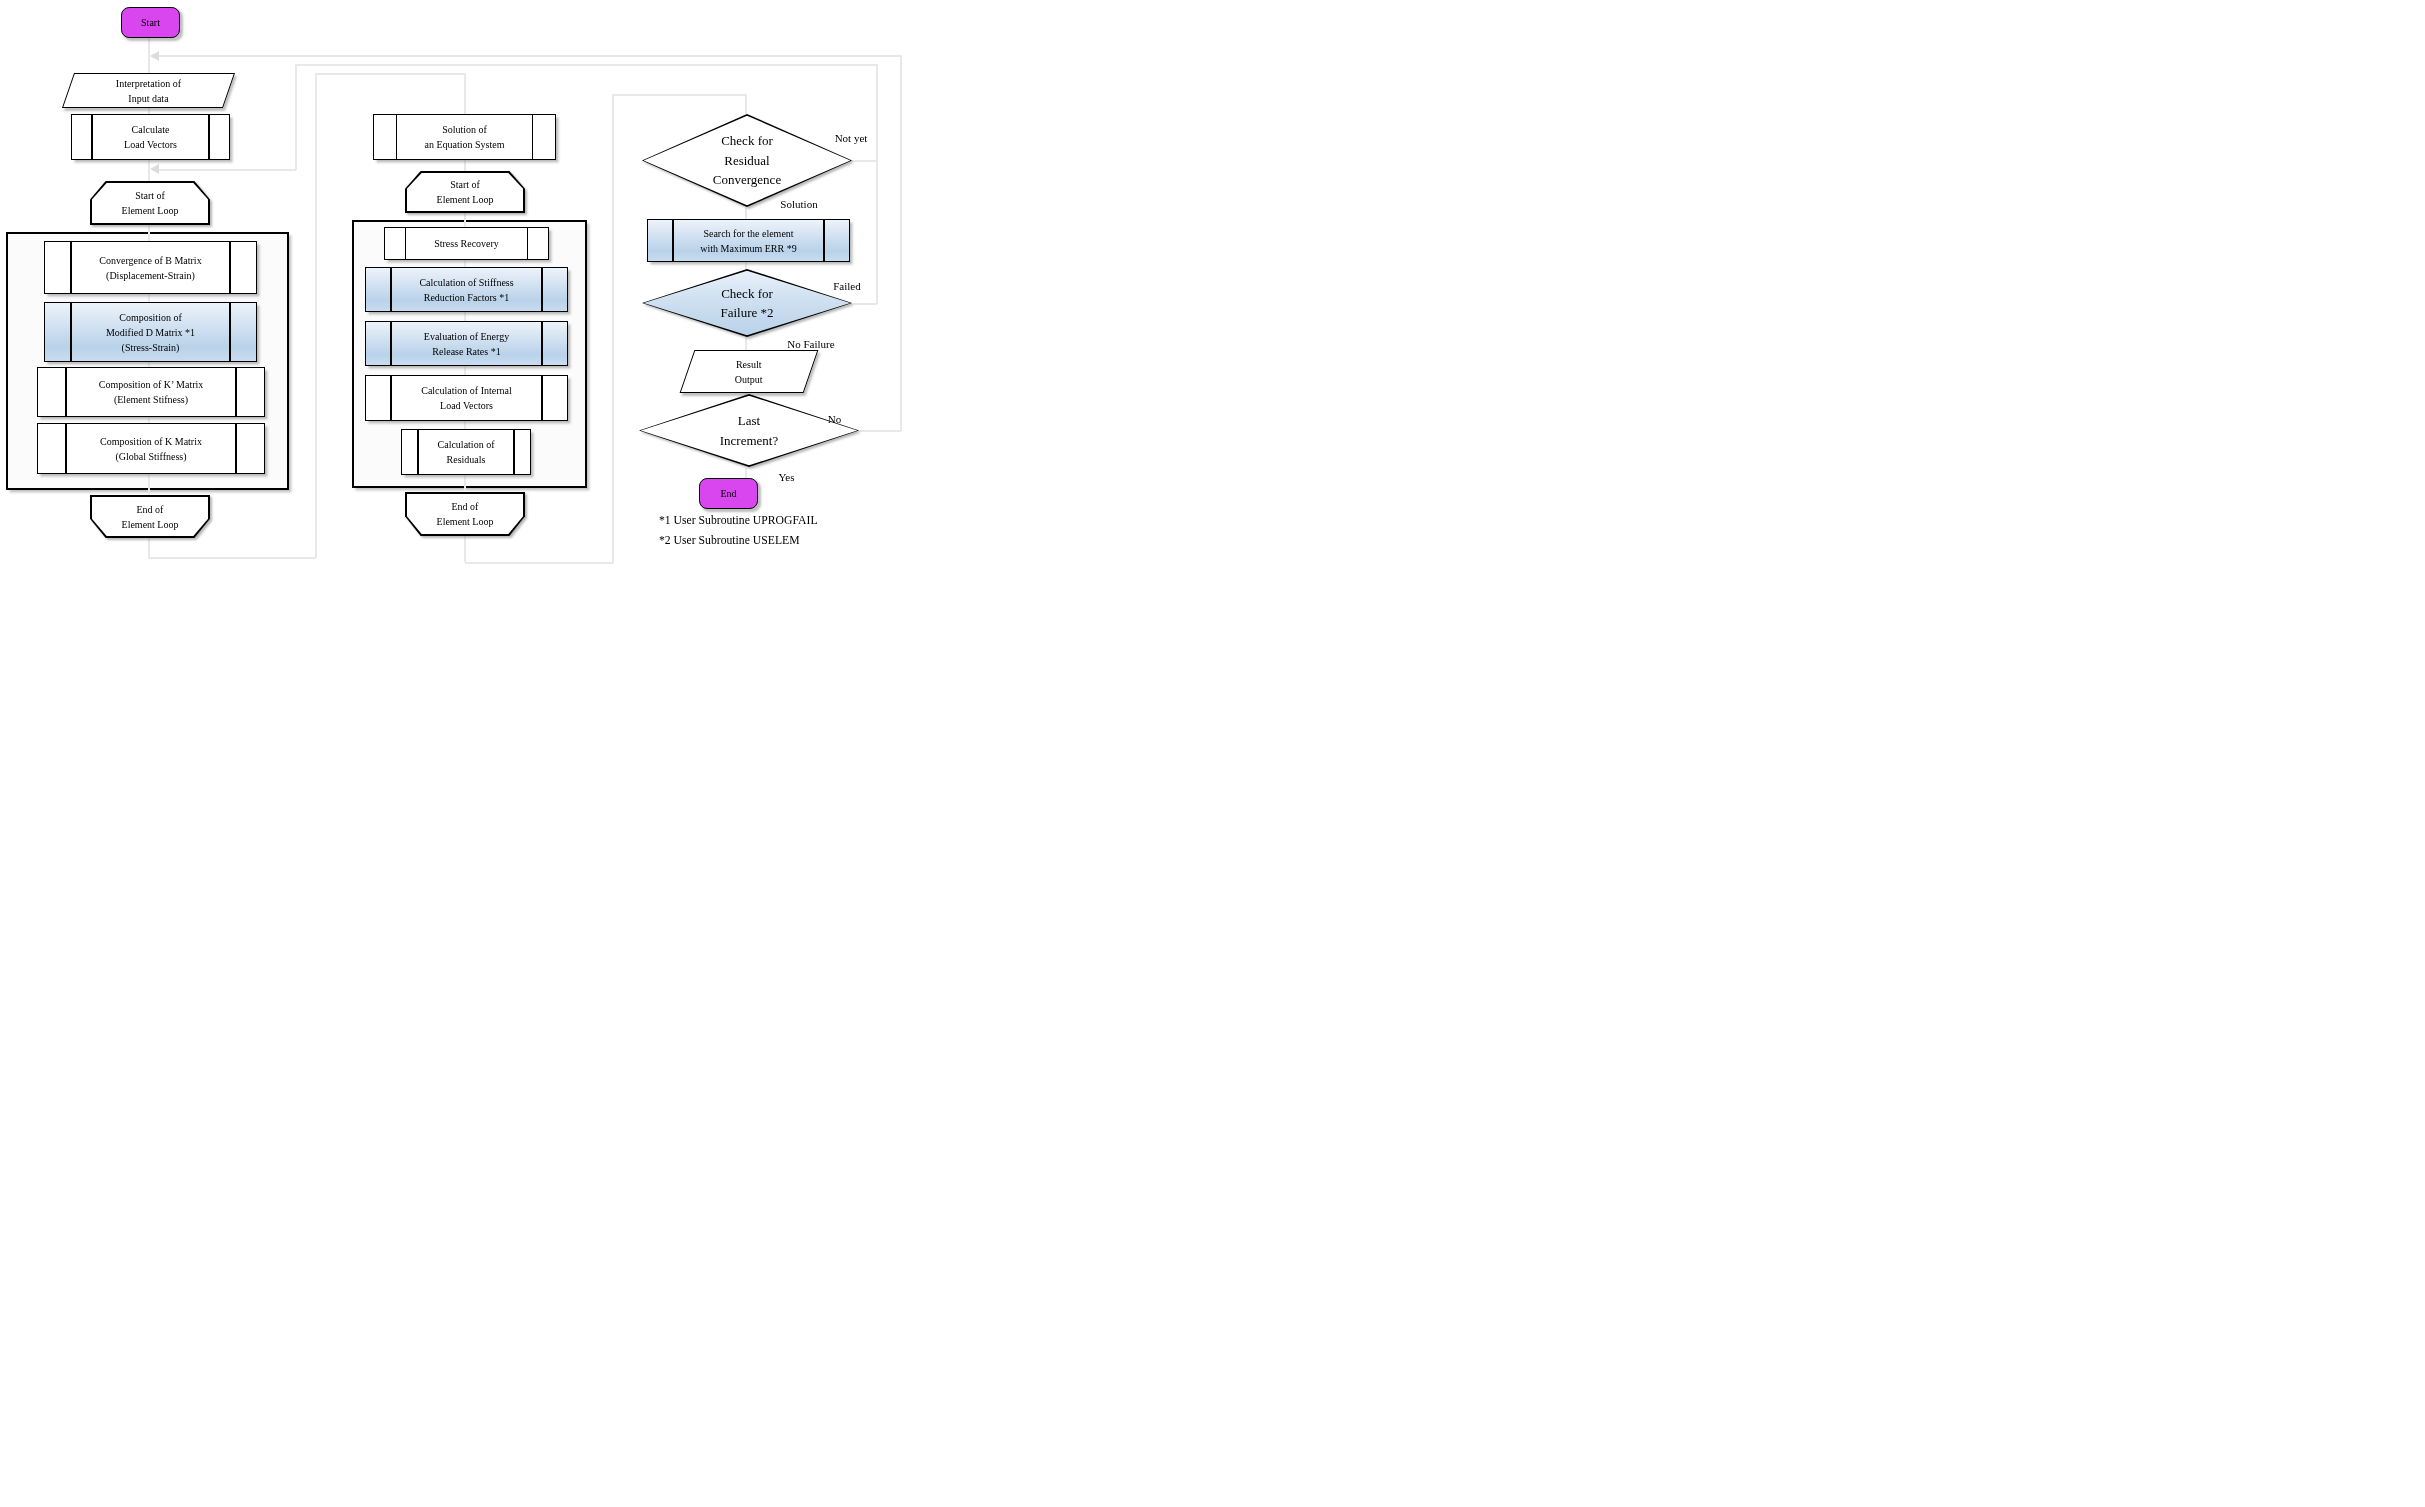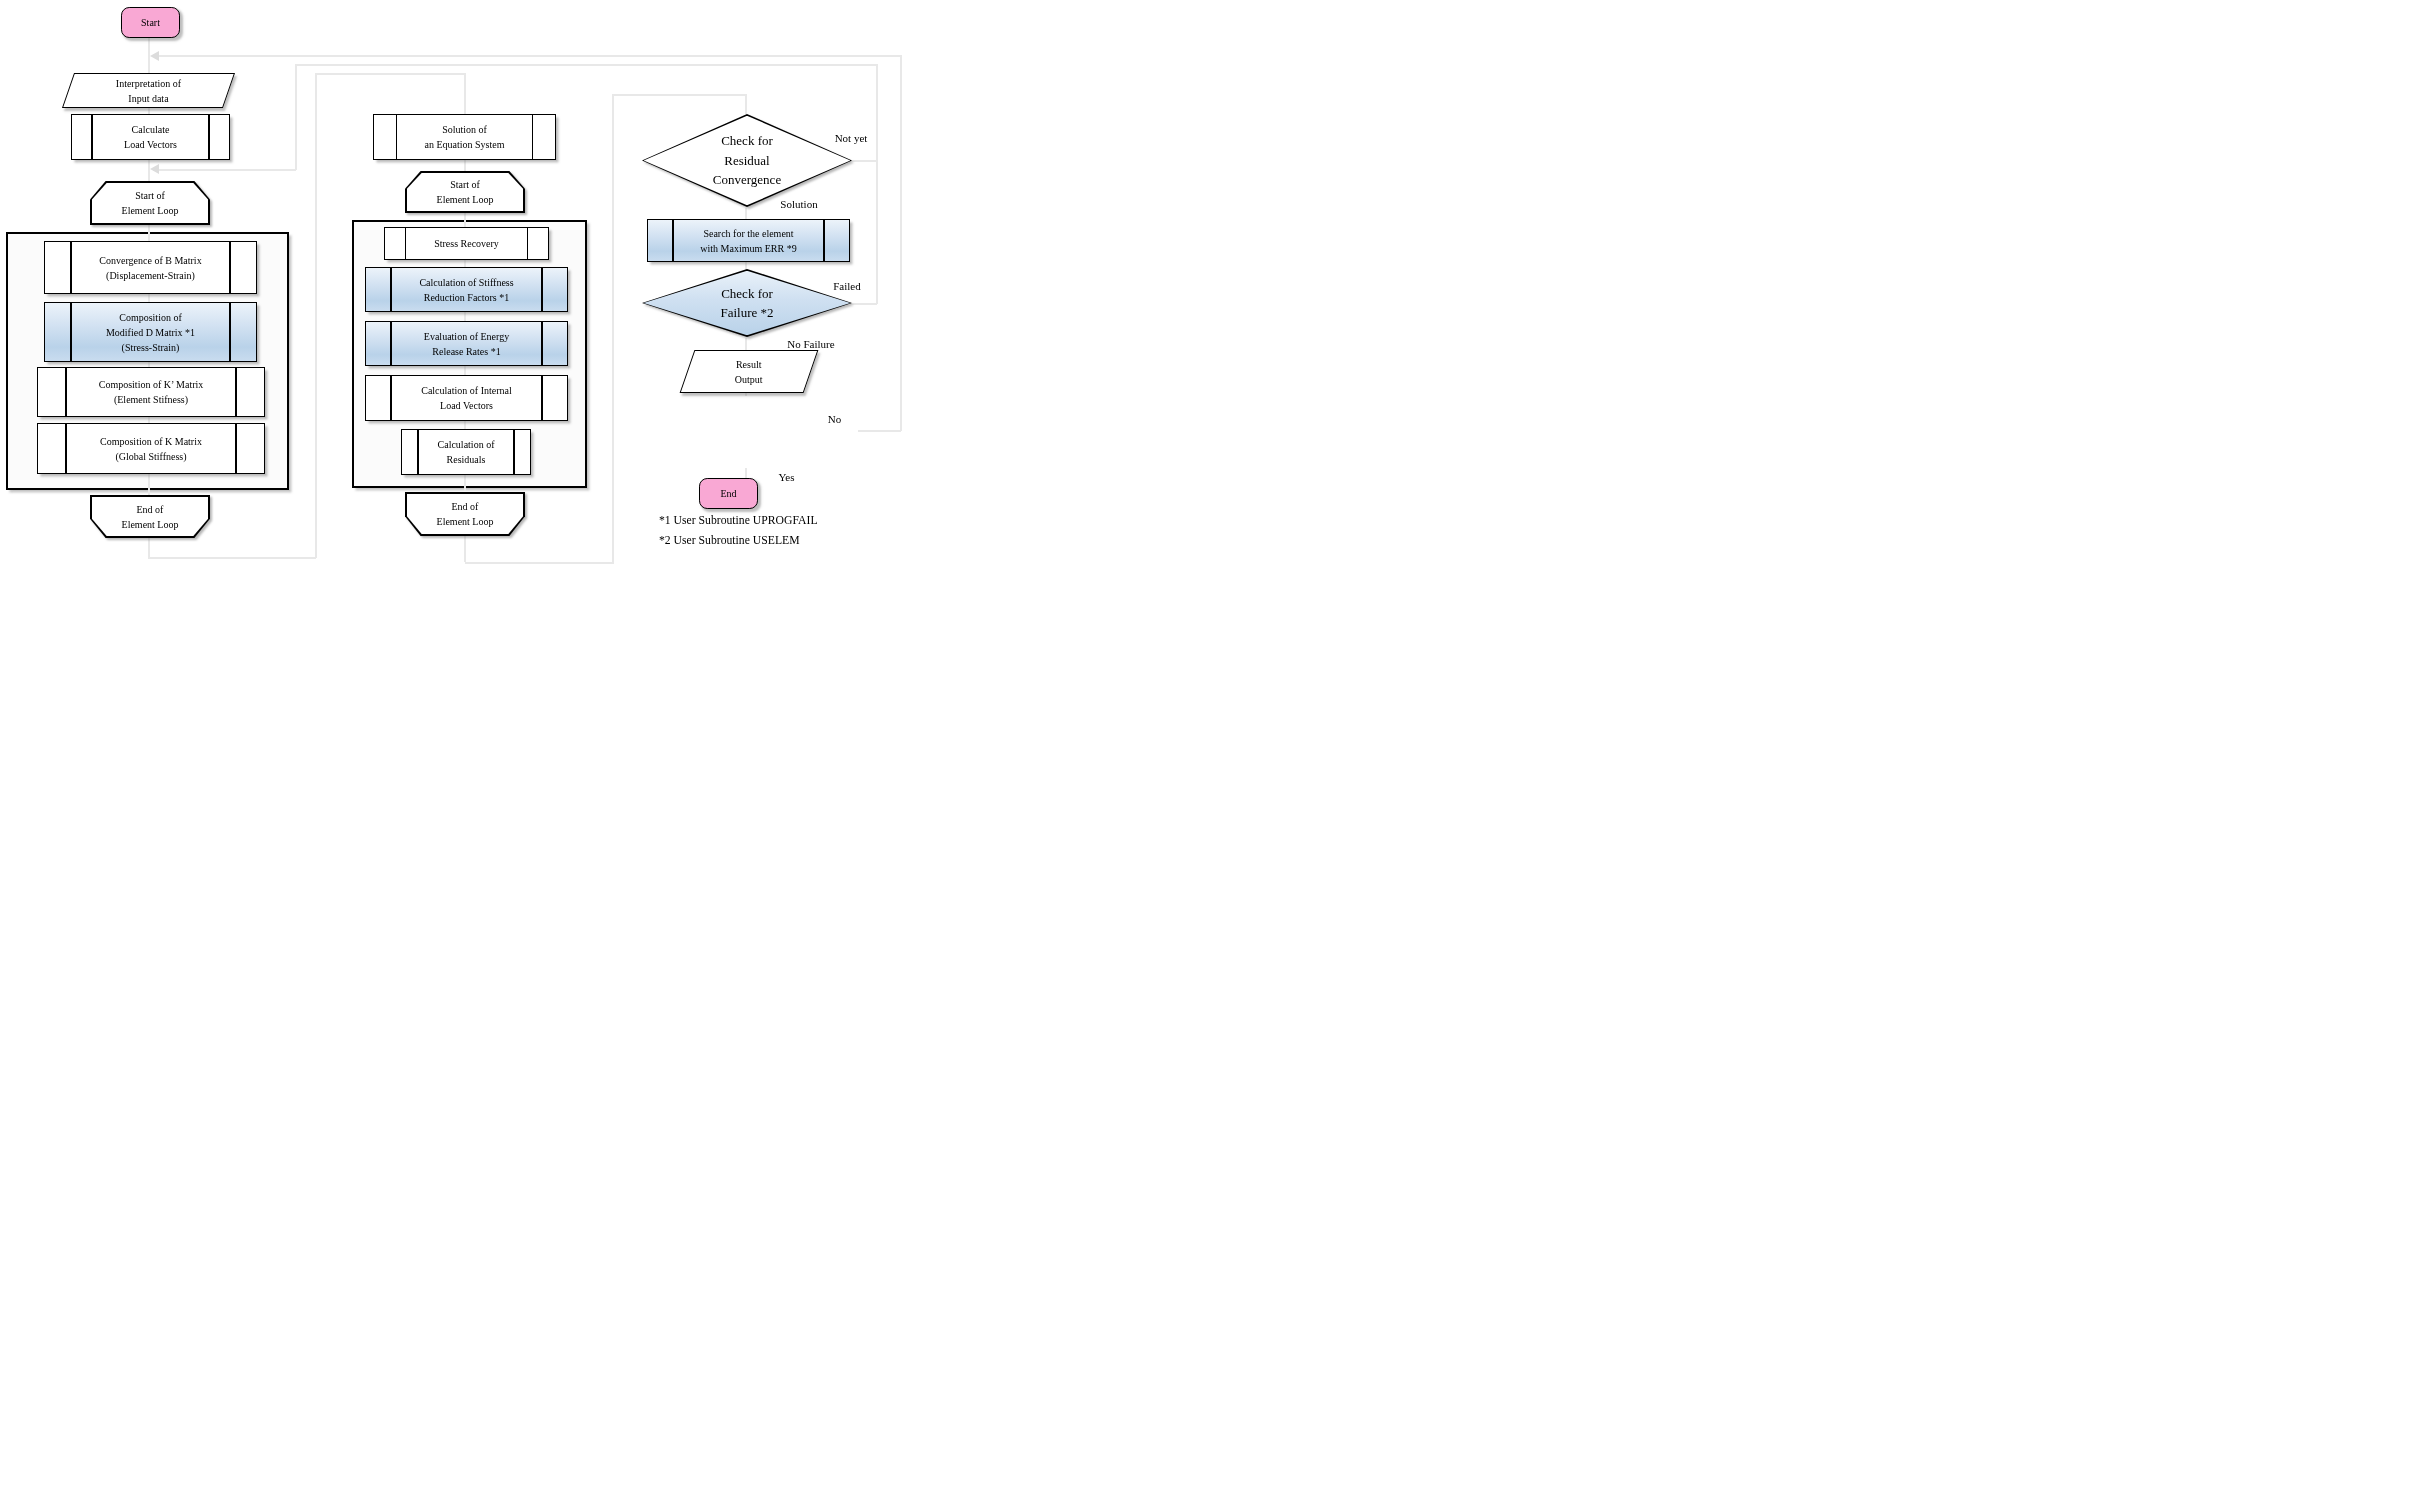--- a/index.html
+++ b/index.html
@@ -22,21 +22,21 @@
   
   .proc{position:absolute;border:1.7px solid #000;background:#fff;z-index:5;
         display:flex;align-items:center;justify-content:center;
         box-shadow:2.9px 2.9px 2.3px rgba(110,110,110,.45);}
   .proc::before,.proc::after{content:"";position:absolute;top:0;bottom:0;width:1.7px;background:#000;}
   .proc::before{left:12%;}
   .proc::after{right:12%;}
   .blue{background:linear-gradient(180deg,#ecf3fa 0%,#d3e2f2 38%,#b9d2e9 76%,#c9dcef 100%);}
 
   
-  .term{position:absolute;border:1.7px solid #000;border-radius:8.2px;background:#f9a8d4;z-index:5;
+  .term{position:absolute;border:1.7px solid #000;border-radius:8.2px;background:#d946ef;z-index:5;
         display:flex;align-items:center;justify-content:center;
         box-shadow:2.9px 2.9px 2.3px rgba(110,110,110,.45);}
 
   
   .para{position:absolute;border:1.7px solid #000;background:#fff;z-index:5;
         transform:skewX(-19deg);display:flex;align-items:center;justify-content:center;
         box-shadow:2.9px 2.9px 2.3px rgba(110,110,110,.45);}
   .para .lbl{transform:skewX(19deg);}
 
   
@@ -216,20 +216,26 @@
     <div class="fill"></div>
     <span class="lbl">Check for
 Failure *2</span>
   </div>
 
   <div class="para" style="left:687px;top:350px;width:122px;height:41px">
     <span class="lbl">Result
 Output</span>
   </div>
 
+  <div class="poly diam" style="left:639px;top:394px;width:220px;height:73px">
+    <div class="shape"></div>
+    <div class="fill"></div>
+    <span class="lbl">Last
+Increment?</span>
+  </div>
 
   <div class="term" style="left:699px;top:478px;width:57px;height:29px">
     <span class="lbl">End</span>
   </div>
 
   <div class="elabel" style="left:822px;top:132px;width:58px">Not yet</div>
   <div class="elabel" style="left:758px;top:198px;width:82px">Solution</div>
   <div class="elabel" style="left:821px;top:280px;width:52px">Failed</div>
   <div class="elabel" style="left:776px;top:338px;width:70px">No Failure</div>
   <div class="elabel" style="left:817px;top:413px;width:35px">No</div>

